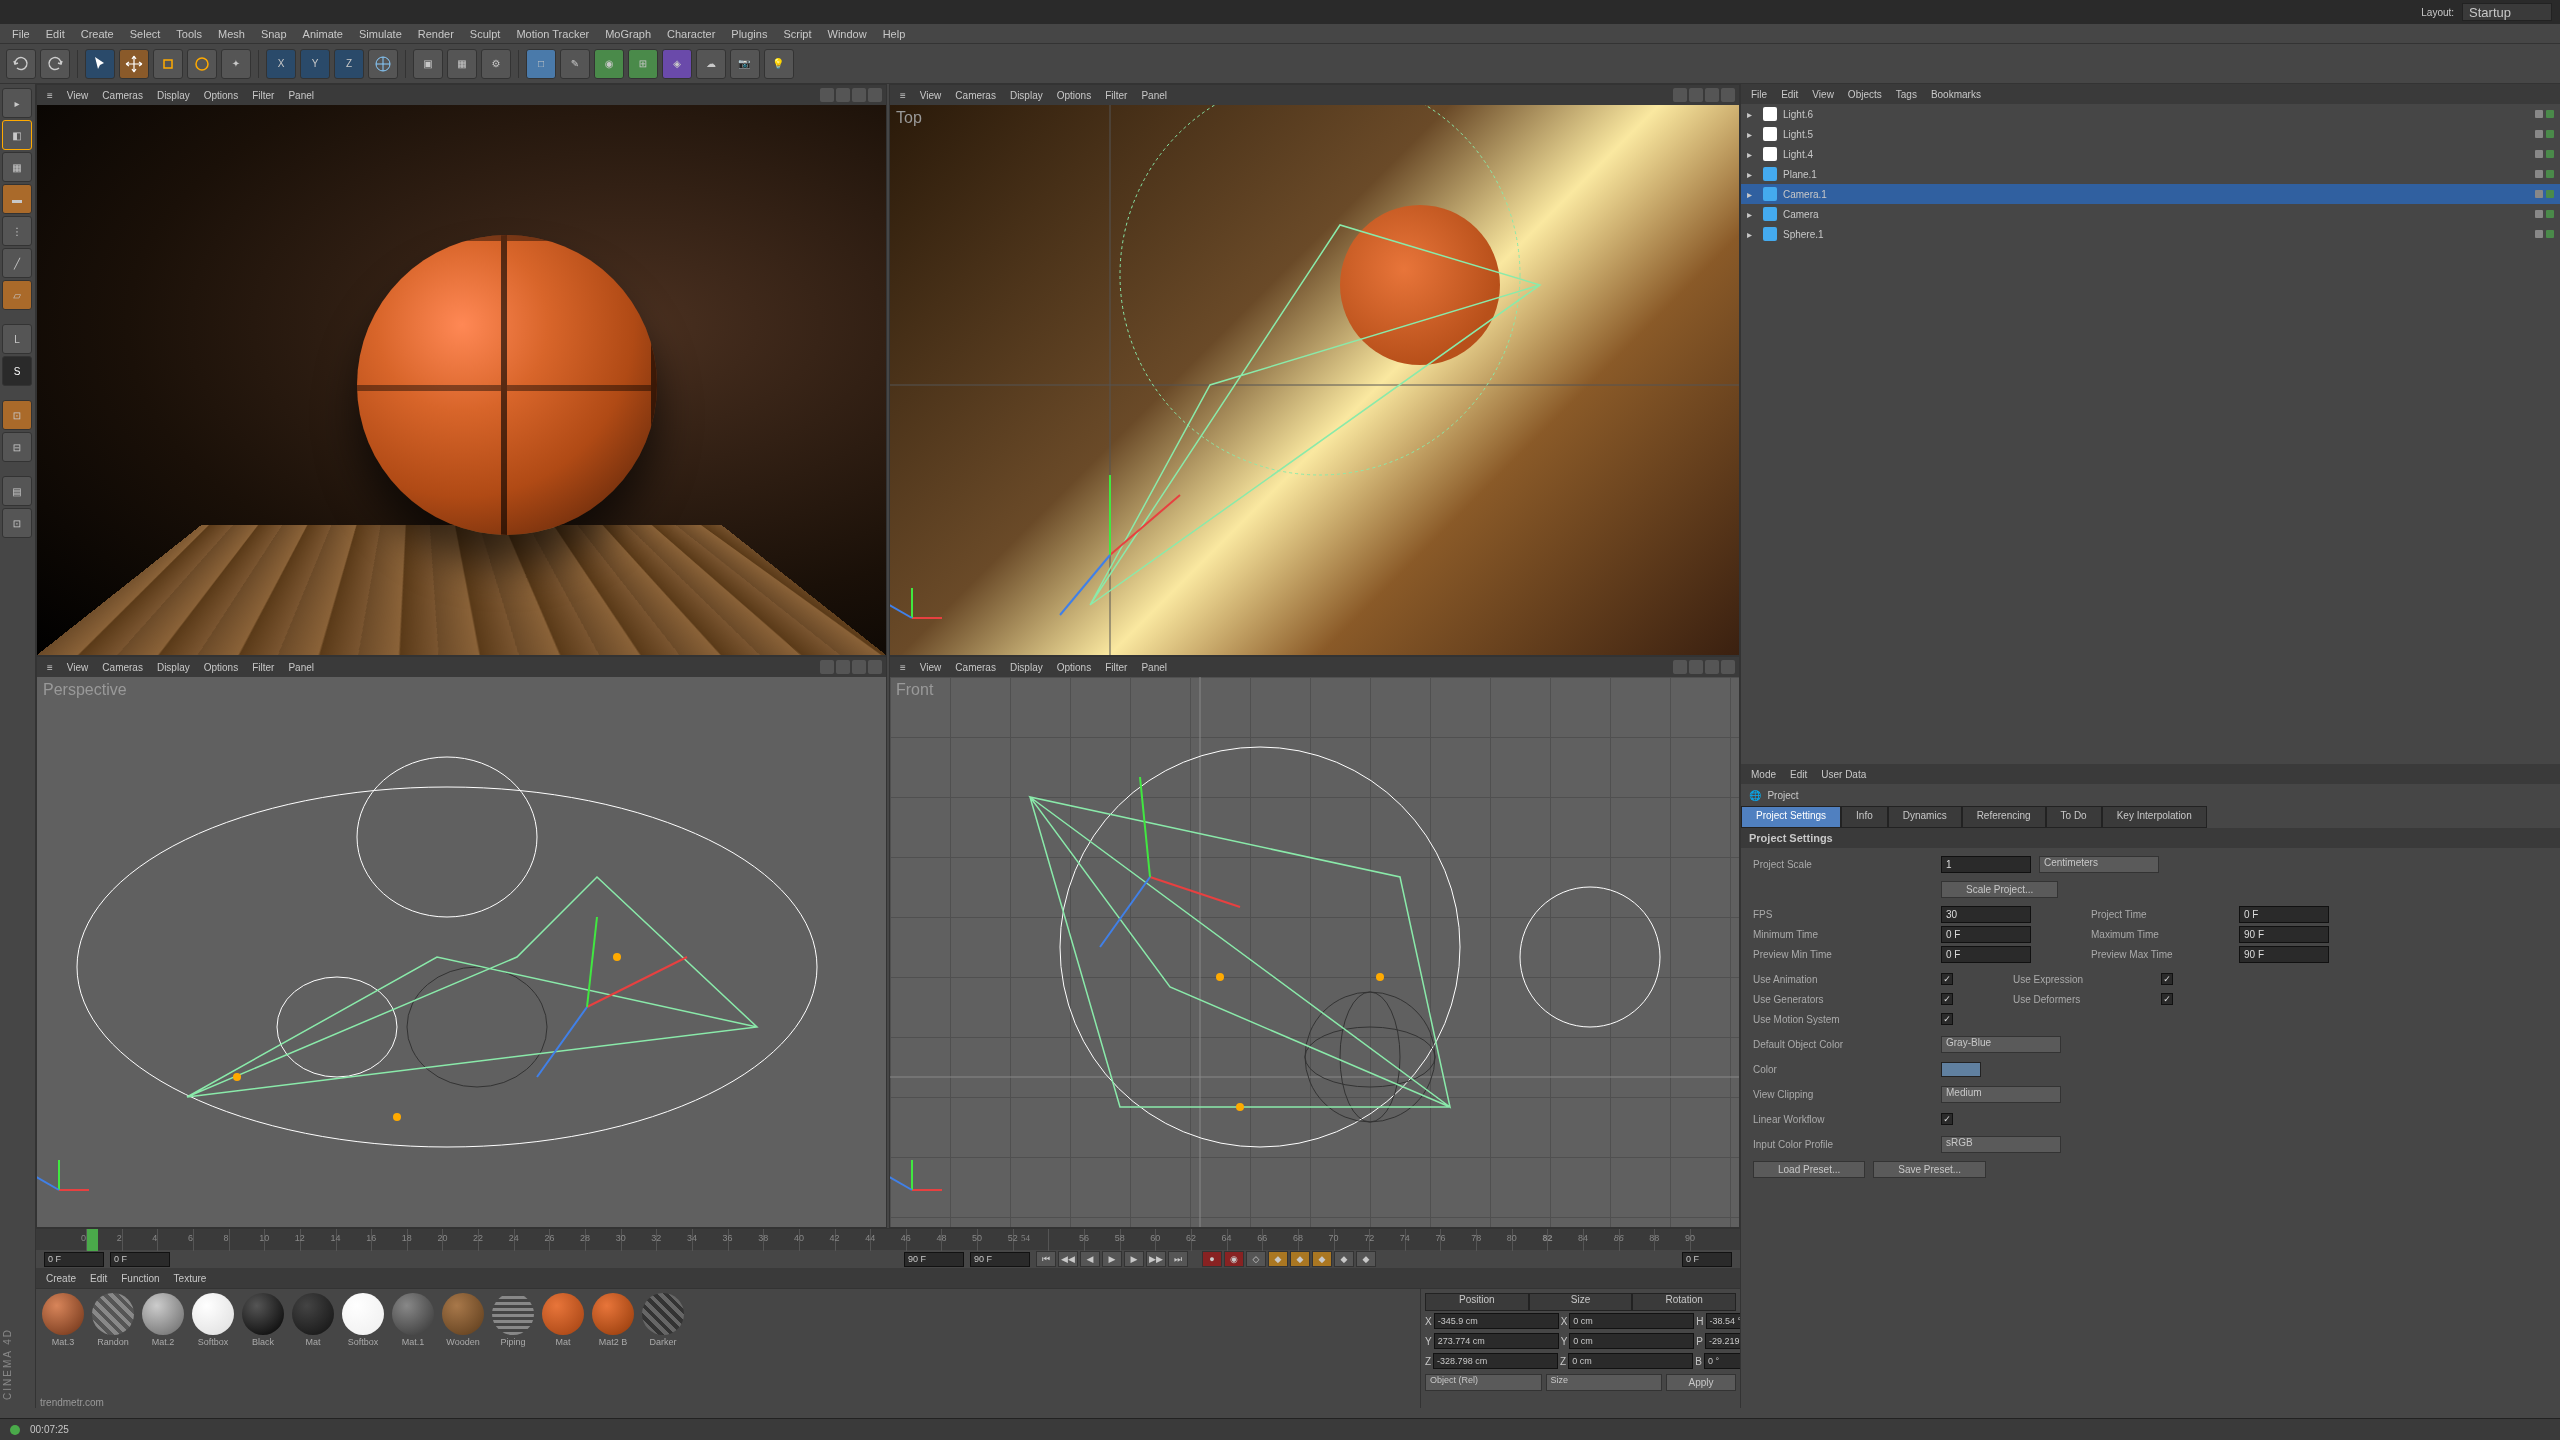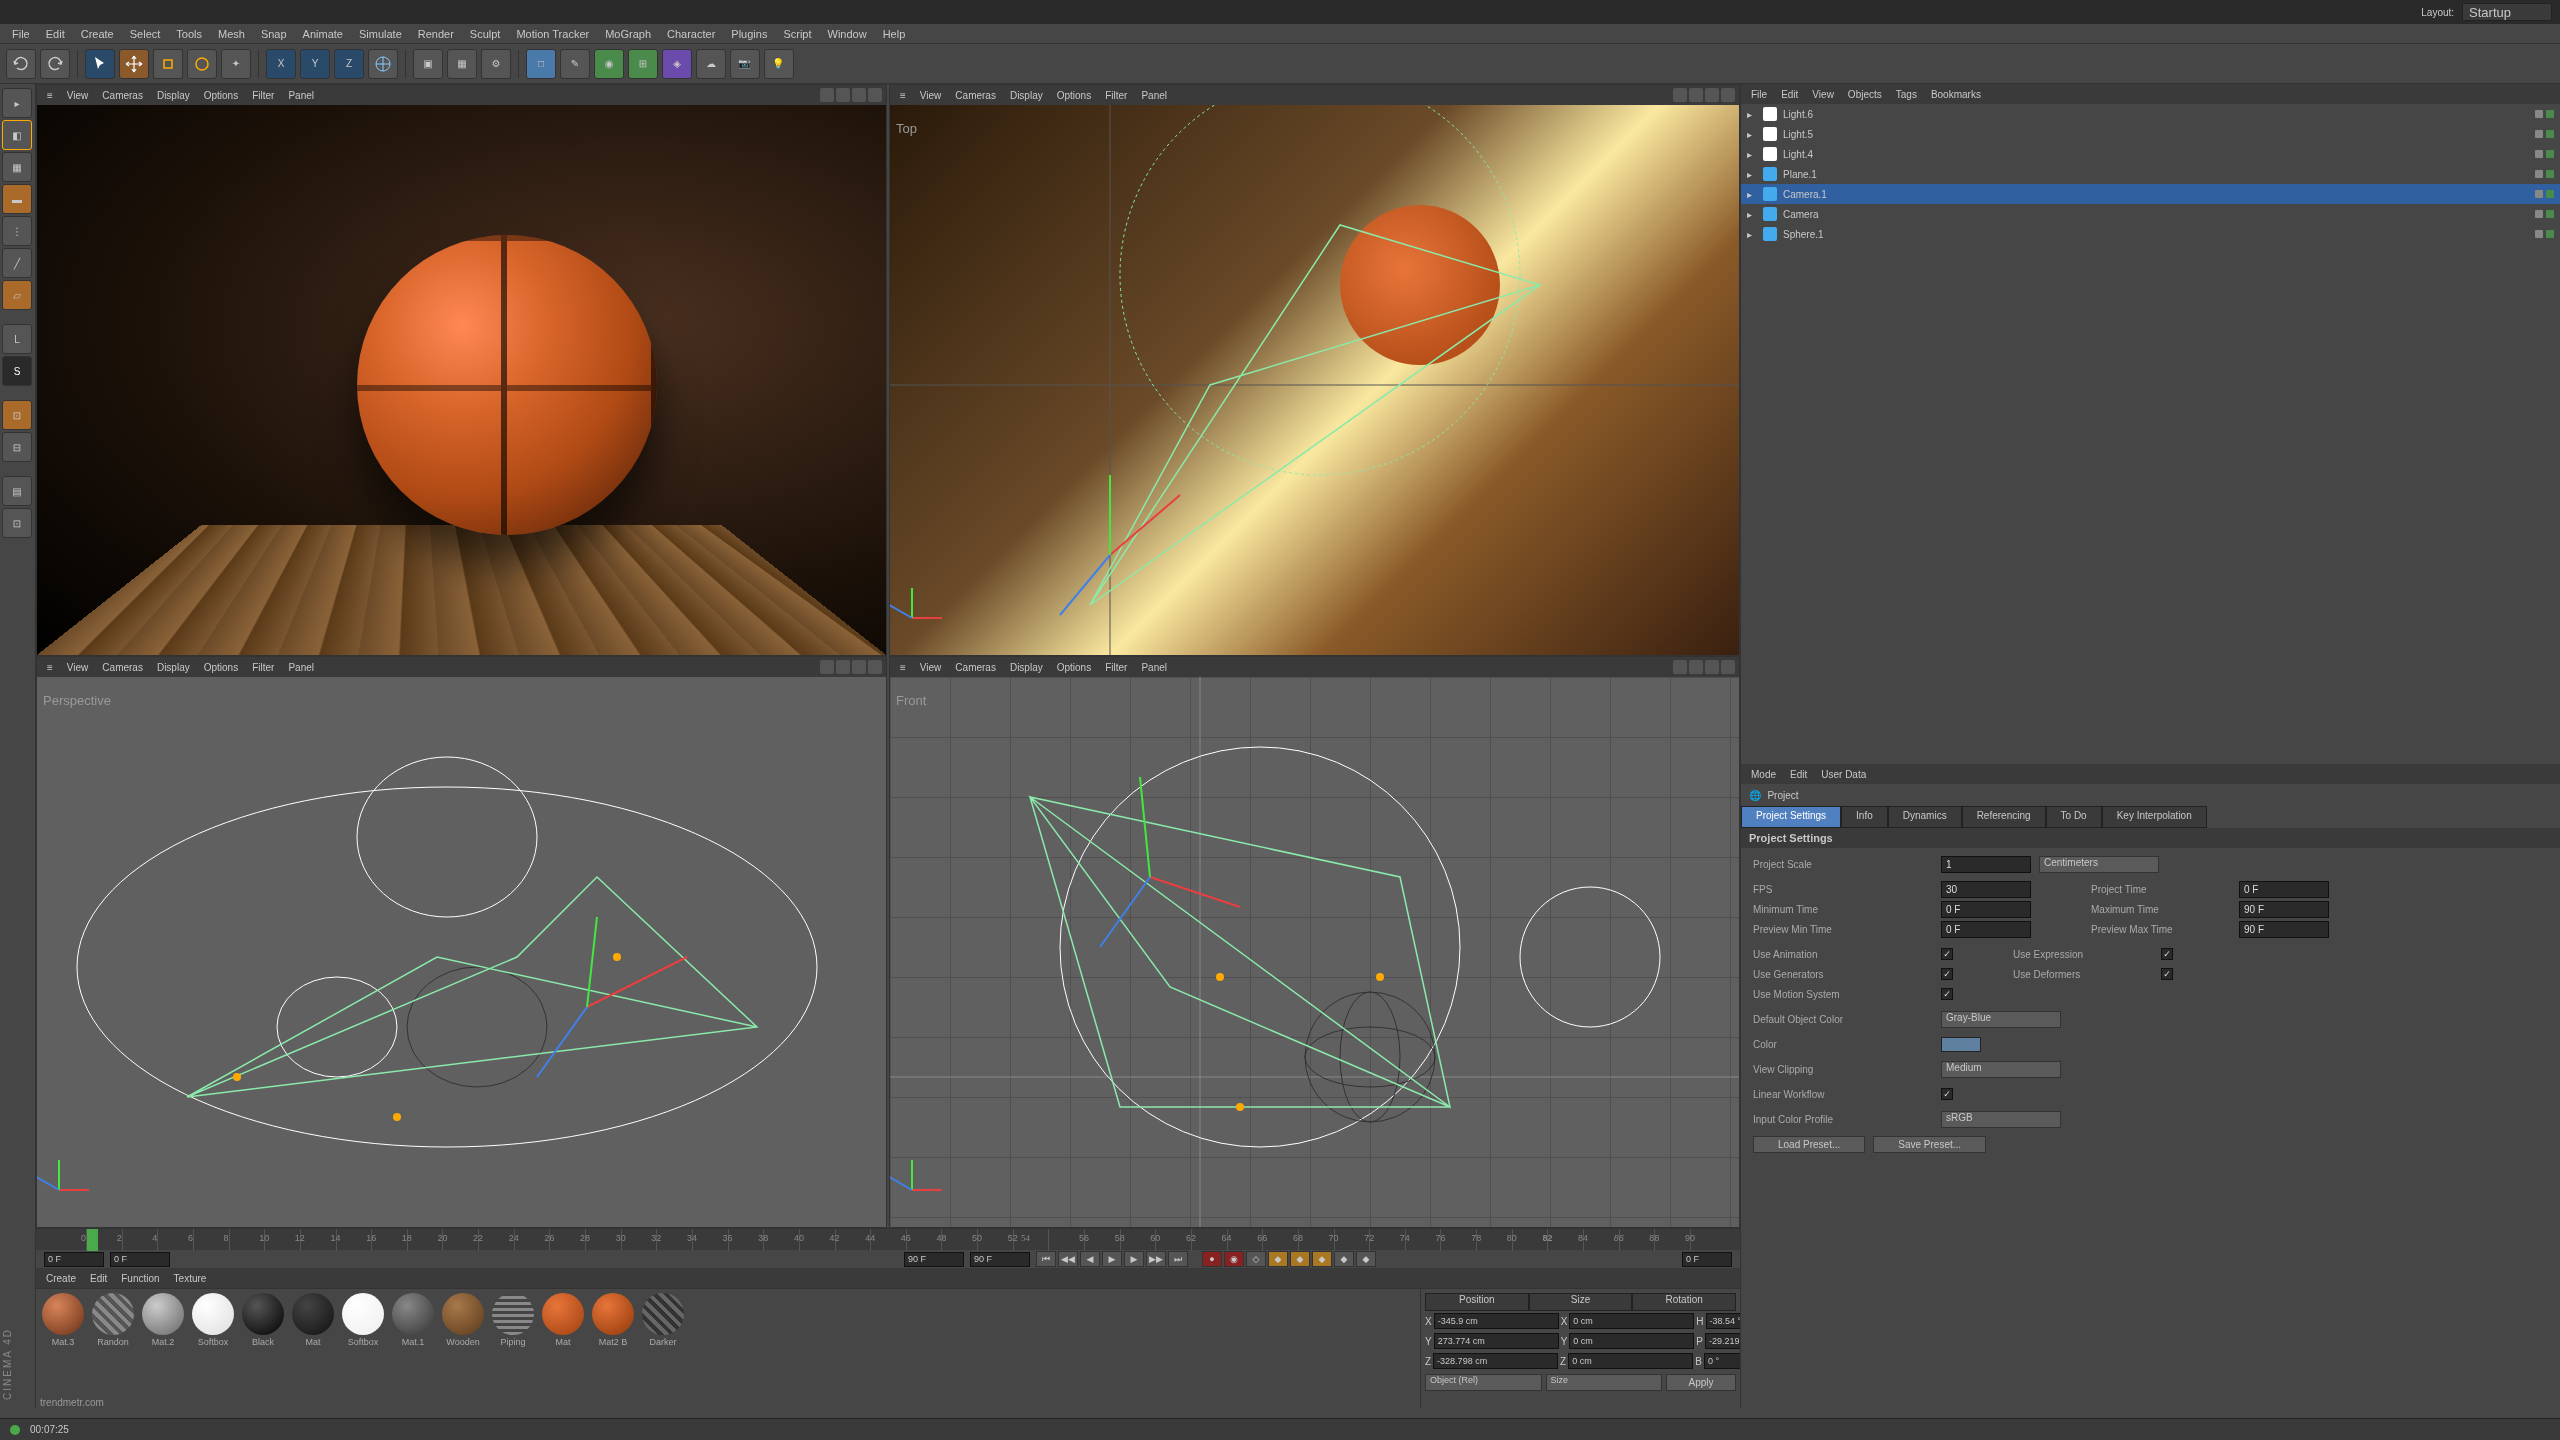--- a/index.html
+++ b/index.html
@@ -19,21 +19,21 @@
 .left-tools{width:36px;background:#464646;display:flex;flex-direction:column;gap:2px;padding:4px 2px;border-right:1px solid #333}
 .ltbtn{width:30px;height:30px;background:#555;border:1px solid #333;border-radius:3px;cursor:pointer;display:flex;align-items:center;justify-content:center}
 .viewports{flex:1;display:flex;flex-direction:column}
 .vrow{flex:1;display:flex;gap:2px}
 .viewport{flex:1;display:flex;flex-direction:column;border:1px solid #333;position:relative;background:#5a5a5a}
 .vmenu{height:20px;background:#3a3a3a;display:flex;align-items:center;padding:0 4px;gap:2px}
 .vmenu span{padding:2px 6px;font-size:10px;cursor:pointer}
 .vmenu .spacer{flex:1}
 .vmenu .vicon{width:14px;height:14px;background:#555;border-radius:2px}
 .vcontent{flex:1;position:relative;overflow:hidden}
-.vlabel{position:absolute;top:16px;left:6px;font-size:13px;color:#999;z-index:5}
+.vlabel{position:absolute;top:4px;left:6px;font-size:16px;color:#999;z-index:5}
 .render-view{background:radial-gradient(ellipse at 70% 40%,#4a3020 0%,#1a1008 60%,#000 100%)}
 .basketball{position:absolute;width:300px;height:300px;border-radius:50%;background:radial-gradient(circle at 35% 30%,#ff8855 0%,#d8652a 30%,#b04a15 60%,#502008 95%);left:320px;top:130px;box-shadow:0 30px 40px rgba(0,0,0,0.6)}
 .basketball::before{content:"";position:absolute;inset:0;border-radius:50%;background:repeating-linear-gradient(90deg,transparent 0,transparent 48%,#000 48%,#000 50%),repeating-linear-gradient(0deg,transparent 0,transparent 48%,rgba(0,0,0,0.7) 48%,rgba(0,0,0,0.7) 50%);opacity:0.6}
 .floor{position:absolute;bottom:0;left:0;right:0;height:60%;background:repeating-linear-gradient(85deg,#6b4a28 0,#8a6238 40px,#5a3a18 42px,#7a5530 80px);transform:perspective(400px) rotateX(50deg);transform-origin:bottom}
 .top-view{background:linear-gradient(135deg,#2a1a0a 0%,#6a4a28 40%,#fae8a0 55%,#8a5a28 70%,#3a2010 100%)}
 .bb-top{position:absolute;width:160px;height:160px;border-radius:50%;background:radial-gradient(circle at 40% 40%,#e8753a 0%,#b8501a 70%);left:450px;top:100px}
 .wireframe{background:#606060}
 .wire-grid{position:absolute;inset:0;background-image:linear-gradient(#505050 1px,transparent 1px),linear-gradient(90deg,#505050 1px,transparent 1px);background-size:60px 60px}
 .gizmo{position:absolute;bottom:12px;left:12px;width:50px;height:50px}
 .gizmo .ax{position:absolute;width:30px;height:2px;left:10px;top:24px;transform-origin:left}
@@ -661,20 +661,24 @@
         <div class="attr-tab">To Do</div>
         <div class="attr-tab">Key Interpolation</div>
       </div>
     <div class="attr-title">Project Settings</div>
     <div class="attr-body">
       <div class="arow">
           <span class="albl">Project Scale</span>
           <input class="ainput" value="1" style="">
           <div class="aselect">Centimeters</div>
         </div>
+      <div class="arow">
+          <span class="albl"></span>
+          <button class="abtn">Scale Project...</button>
+        </div>
       <div class="twocol">
         <div>
           <div class="arow">
               <span class="albl">FPS</span>
               <input class="ainput" value="30" style="">
             </div>
           <div class="arow">
               <span class="albl">Minimum Time</span>
               <input class="ainput" value="0 F" style="">
             </div>

